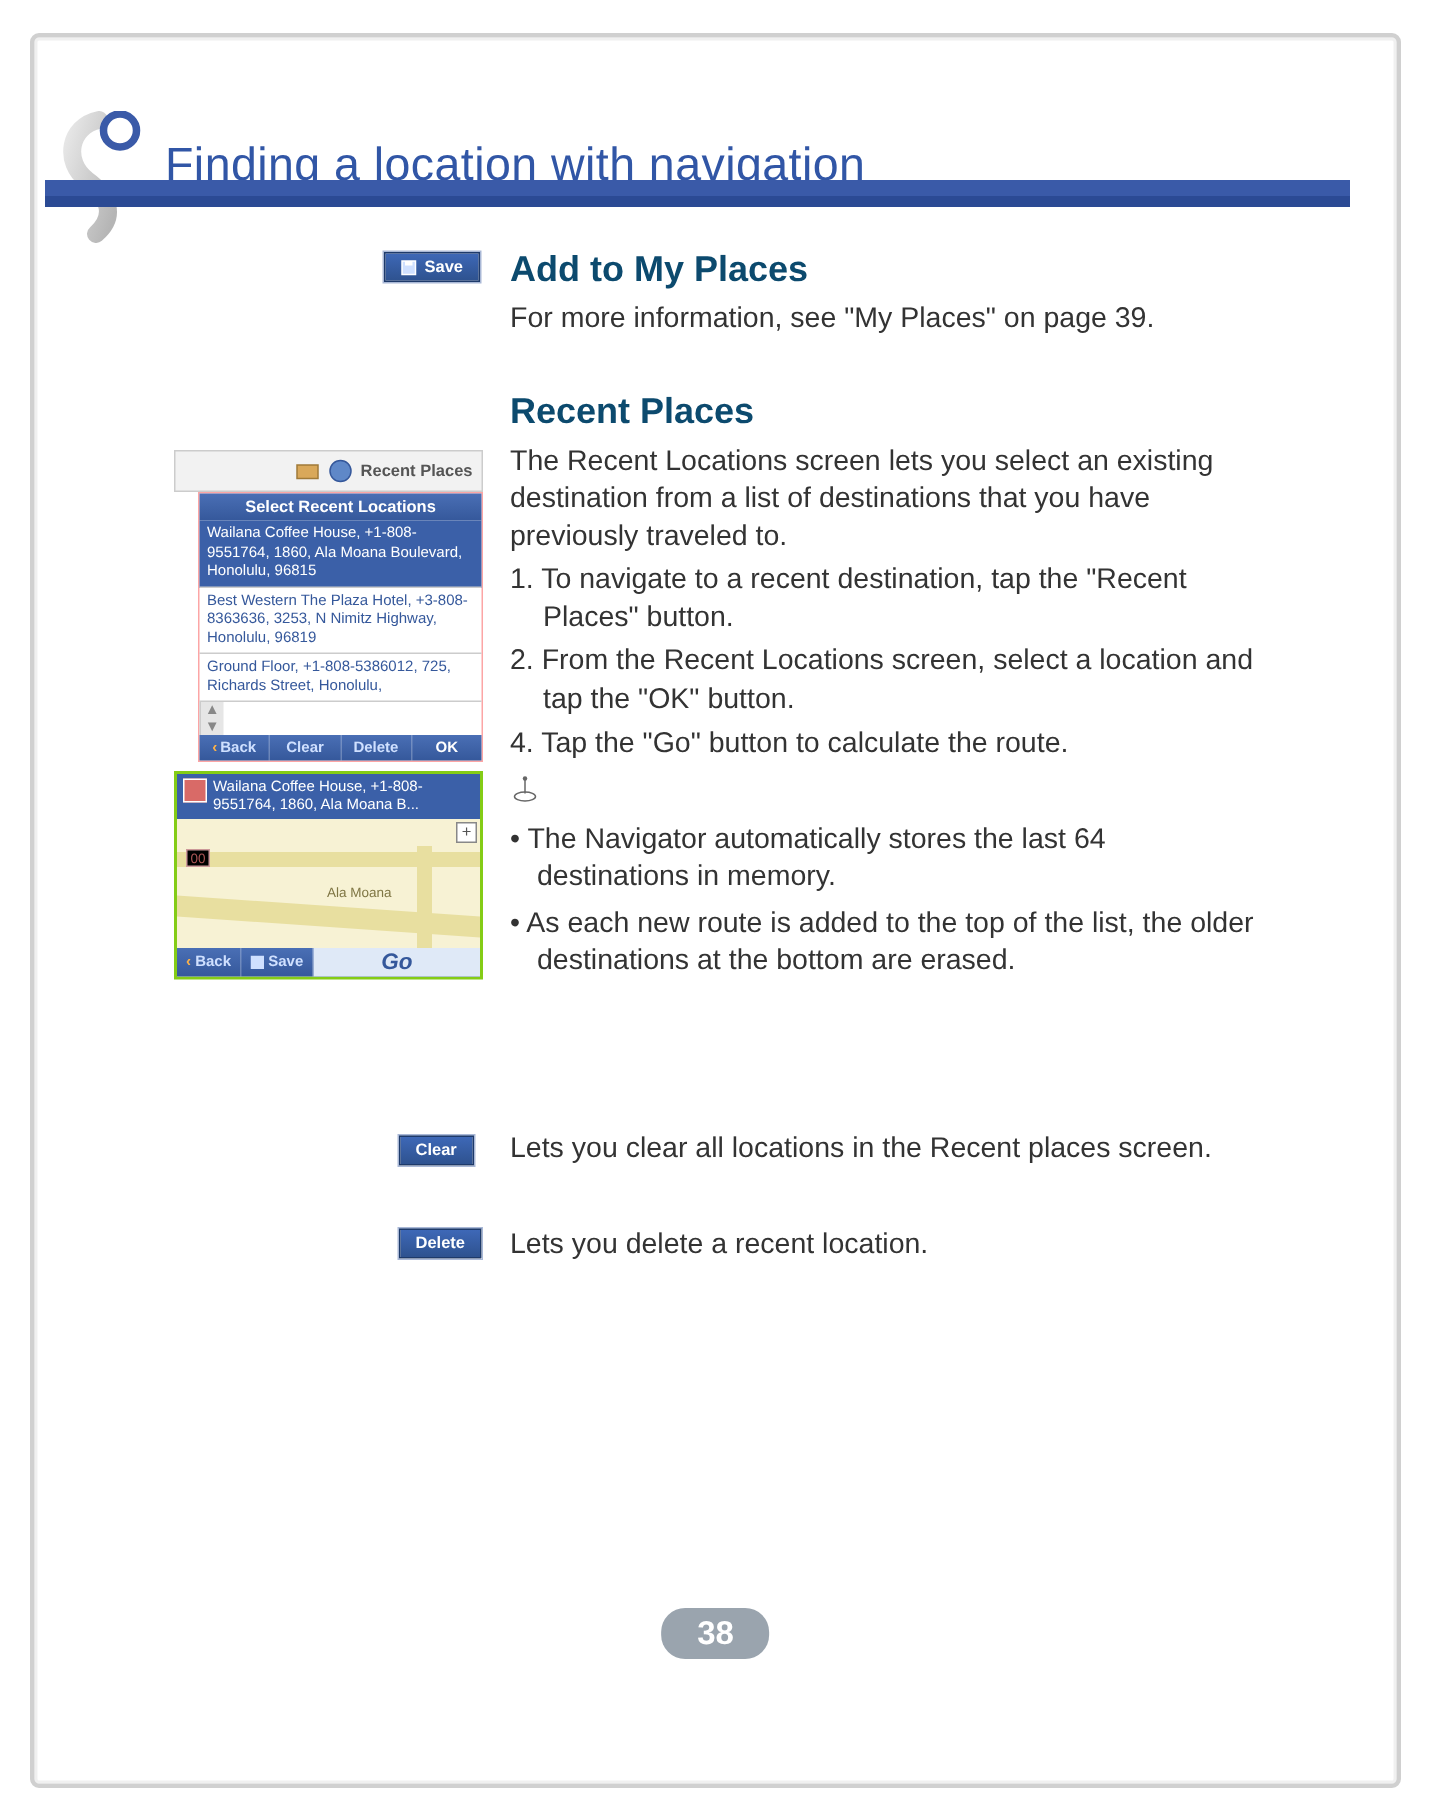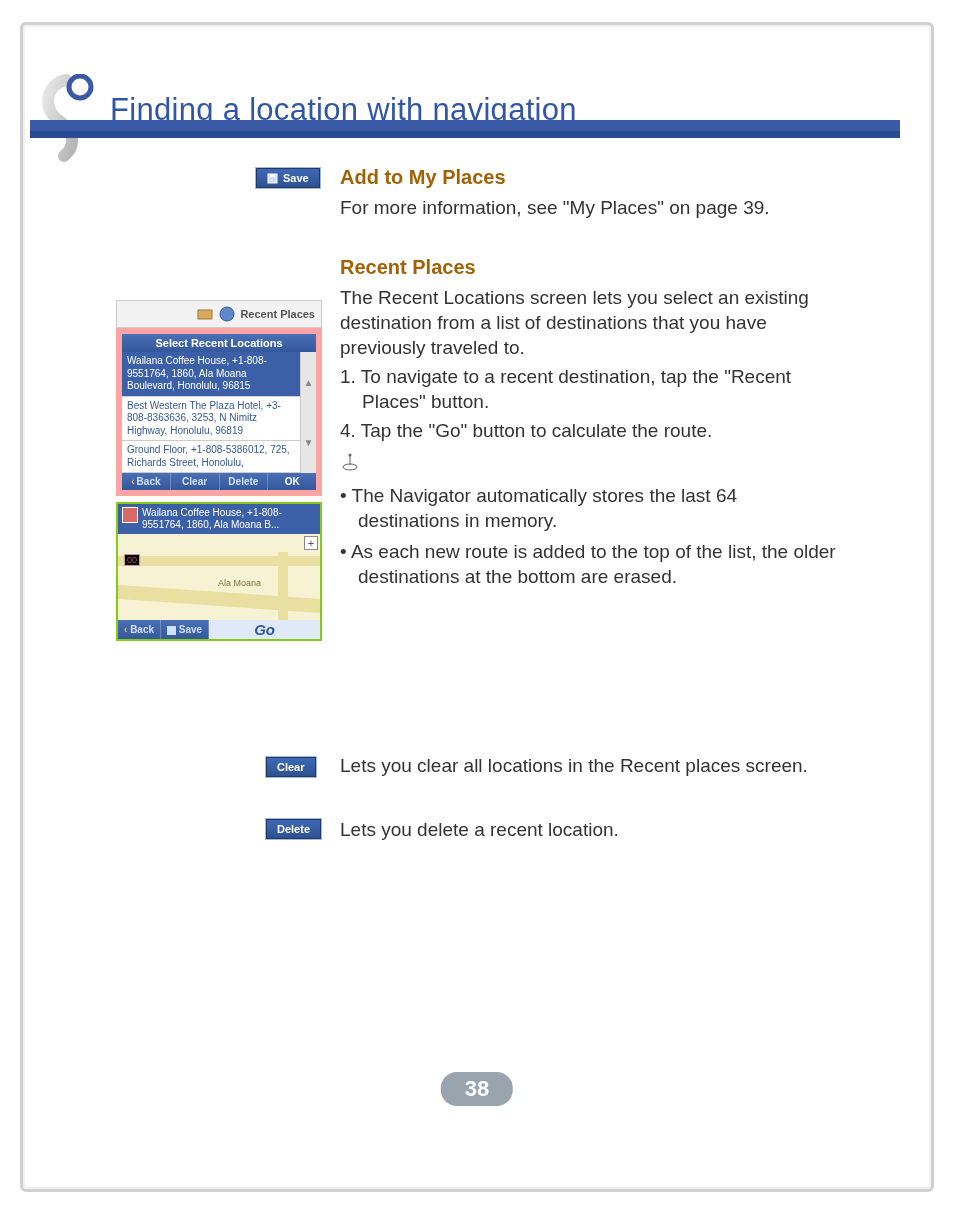--- a/index.html
+++ b/index.html
@@ -59,22 +59,22 @@
     font-size: 11px;
     font-weight: bold;
     border: 1px solid #1e3a6a;
     box-shadow: 0 0 0 1px #a9b8d6;
     height: 20px;
     padding: 0 10px;
     gap: 5px;
   }
   .save-wrap { position:absolute; left:256px; top:168px; }
   .section-h {
-    color: #a16207;
-    font-size: 20px;
+    color: #0c4a6e;
+    font-size: 24px;
     font-weight: bold;
     margin-bottom: 6px;
   }
   .body-text {
     color: #333;
     font-size: 19px;
     line-height: 1.32;
   }
   .col-right {
     position: absolute;
@@ -100,23 +100,23 @@
     color:#fff;
     font-size:22px;
     font-weight:bold;
     padding:4px 24px;
     border-radius:16px;
   }
   
   .fig-col { position:absolute; left:116px; top:300px; width:206px;}
   .fig-hdr { display:flex; justify-content:flex-end; align-items:center; gap:4px; padding:4px 6px; border:1px solid #ccc; background:#f2f2f2; font-size:11px; color:#555; font-weight:bold;}
   .fig-hdr .ico { width:18px;height:18px; display:inline-block;}
-  .panel { border:6px solid #fca5a5; background:#fff;}
+  .panel { border:1px solid #fca5a5; background:#fff;margin-left:16px;}
   .panel .pt { background:linear-gradient(#4a6fb5,#35589b); color:#fff; text-align:center; font-size:11px; font-weight:bold; padding:3px 0;}
-  .list-wrap { display:flex;}
+  .list-wrap { display:flex;flex-direction:column;}
   .list { flex:1;}
   .list .row { border-bottom:1px solid #ccc; font-size:10px; padding:3px 5px; line-height:1.25; color:#35589b;}
   .list .row.sel { background:#3b60a8; color:#fff;}
   .scroll { width:16px; display:flex; flex-direction:column; background:#e6e6e6; border-left:1px solid #ccc;}
   .scroll .arr { flex:1; display:flex; align-items:center; justify-content:center; color:#888; font-size:10px;}
   .btnrow { display:flex; background:linear-gradient(#4a6fb5,#35589b);}
   .btnrow .bc { flex:1; color:#cfe0ff; font-size:10px; text-align:center; padding:3px 0; border-right:1px solid rgba(255,255,255,.25); font-weight:bold;}
   .btnrow .bc:last-child{border-right:none;}
   .btnrow .bc.ok{ color:#fff;}
   .btnrow .bc .chev{ color:#ffb347; margin-right:2px;}
@@ -162,20 +162,21 @@
 
 <div class="col-right">
   <div class="section-h">Add to My Places</div>
   <div class="body-text">For more information, see "My Places" on page 39.</div>
 
   <div class="block2">
     <div class="section-h">Recent Places</div>
     <div class="body-text">The Recent Locations screen lets you select an existing destination from a list of destinations that you have previously traveled to.</div>
     <div class="steps body-text">
       <div class="step">1. To navigate to a recent destination, tap the "Recent Places" button.</div>
+      <div class="step">2. From the Recent Locations screen, select a location and tap the "OK" button.</div>
       <div class="step">4. Tap the "Go" button to calculate the route.</div>
     </div>
     <div class="note-icon">
       <svg width="20" height="20" viewBox="0 0 20 20">
           <ellipse cx="10" cy="15" rx="7" ry="3" fill="none" stroke="#666"></ellipse>
           <line x1="10" y1="3" x2="10" y2="13" stroke="#666"></line>
           <circle cx="10" cy="3" r="1.5" fill="#666"></circle>
         </svg>
     </div>
     <div class="bullets body-text">

